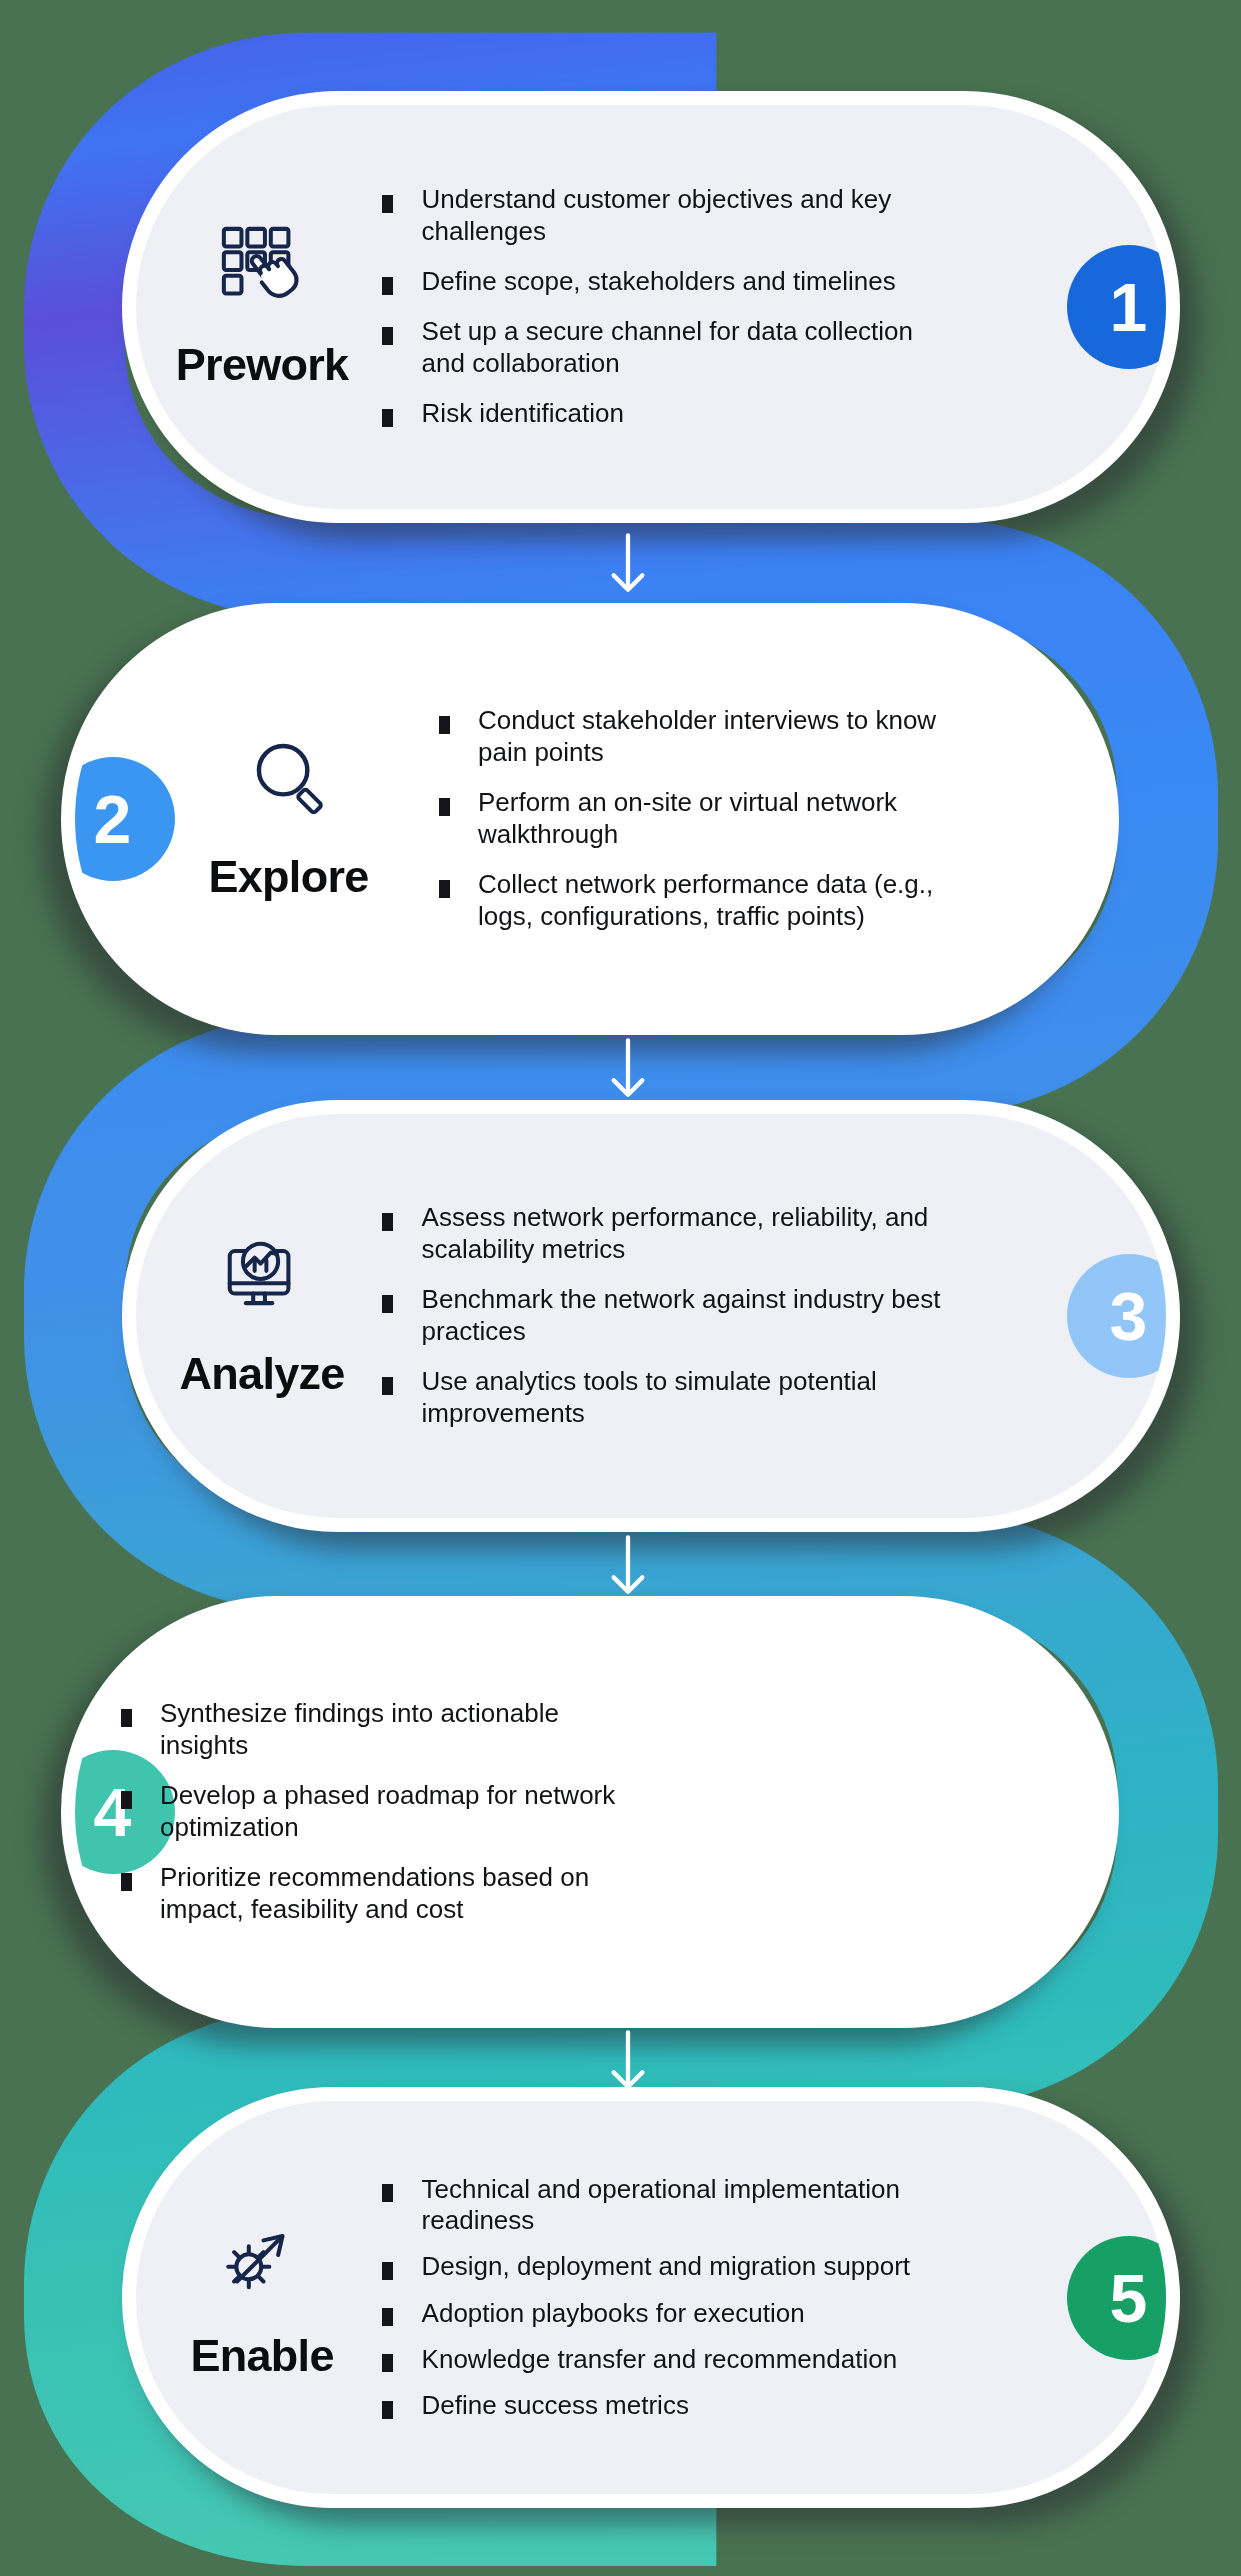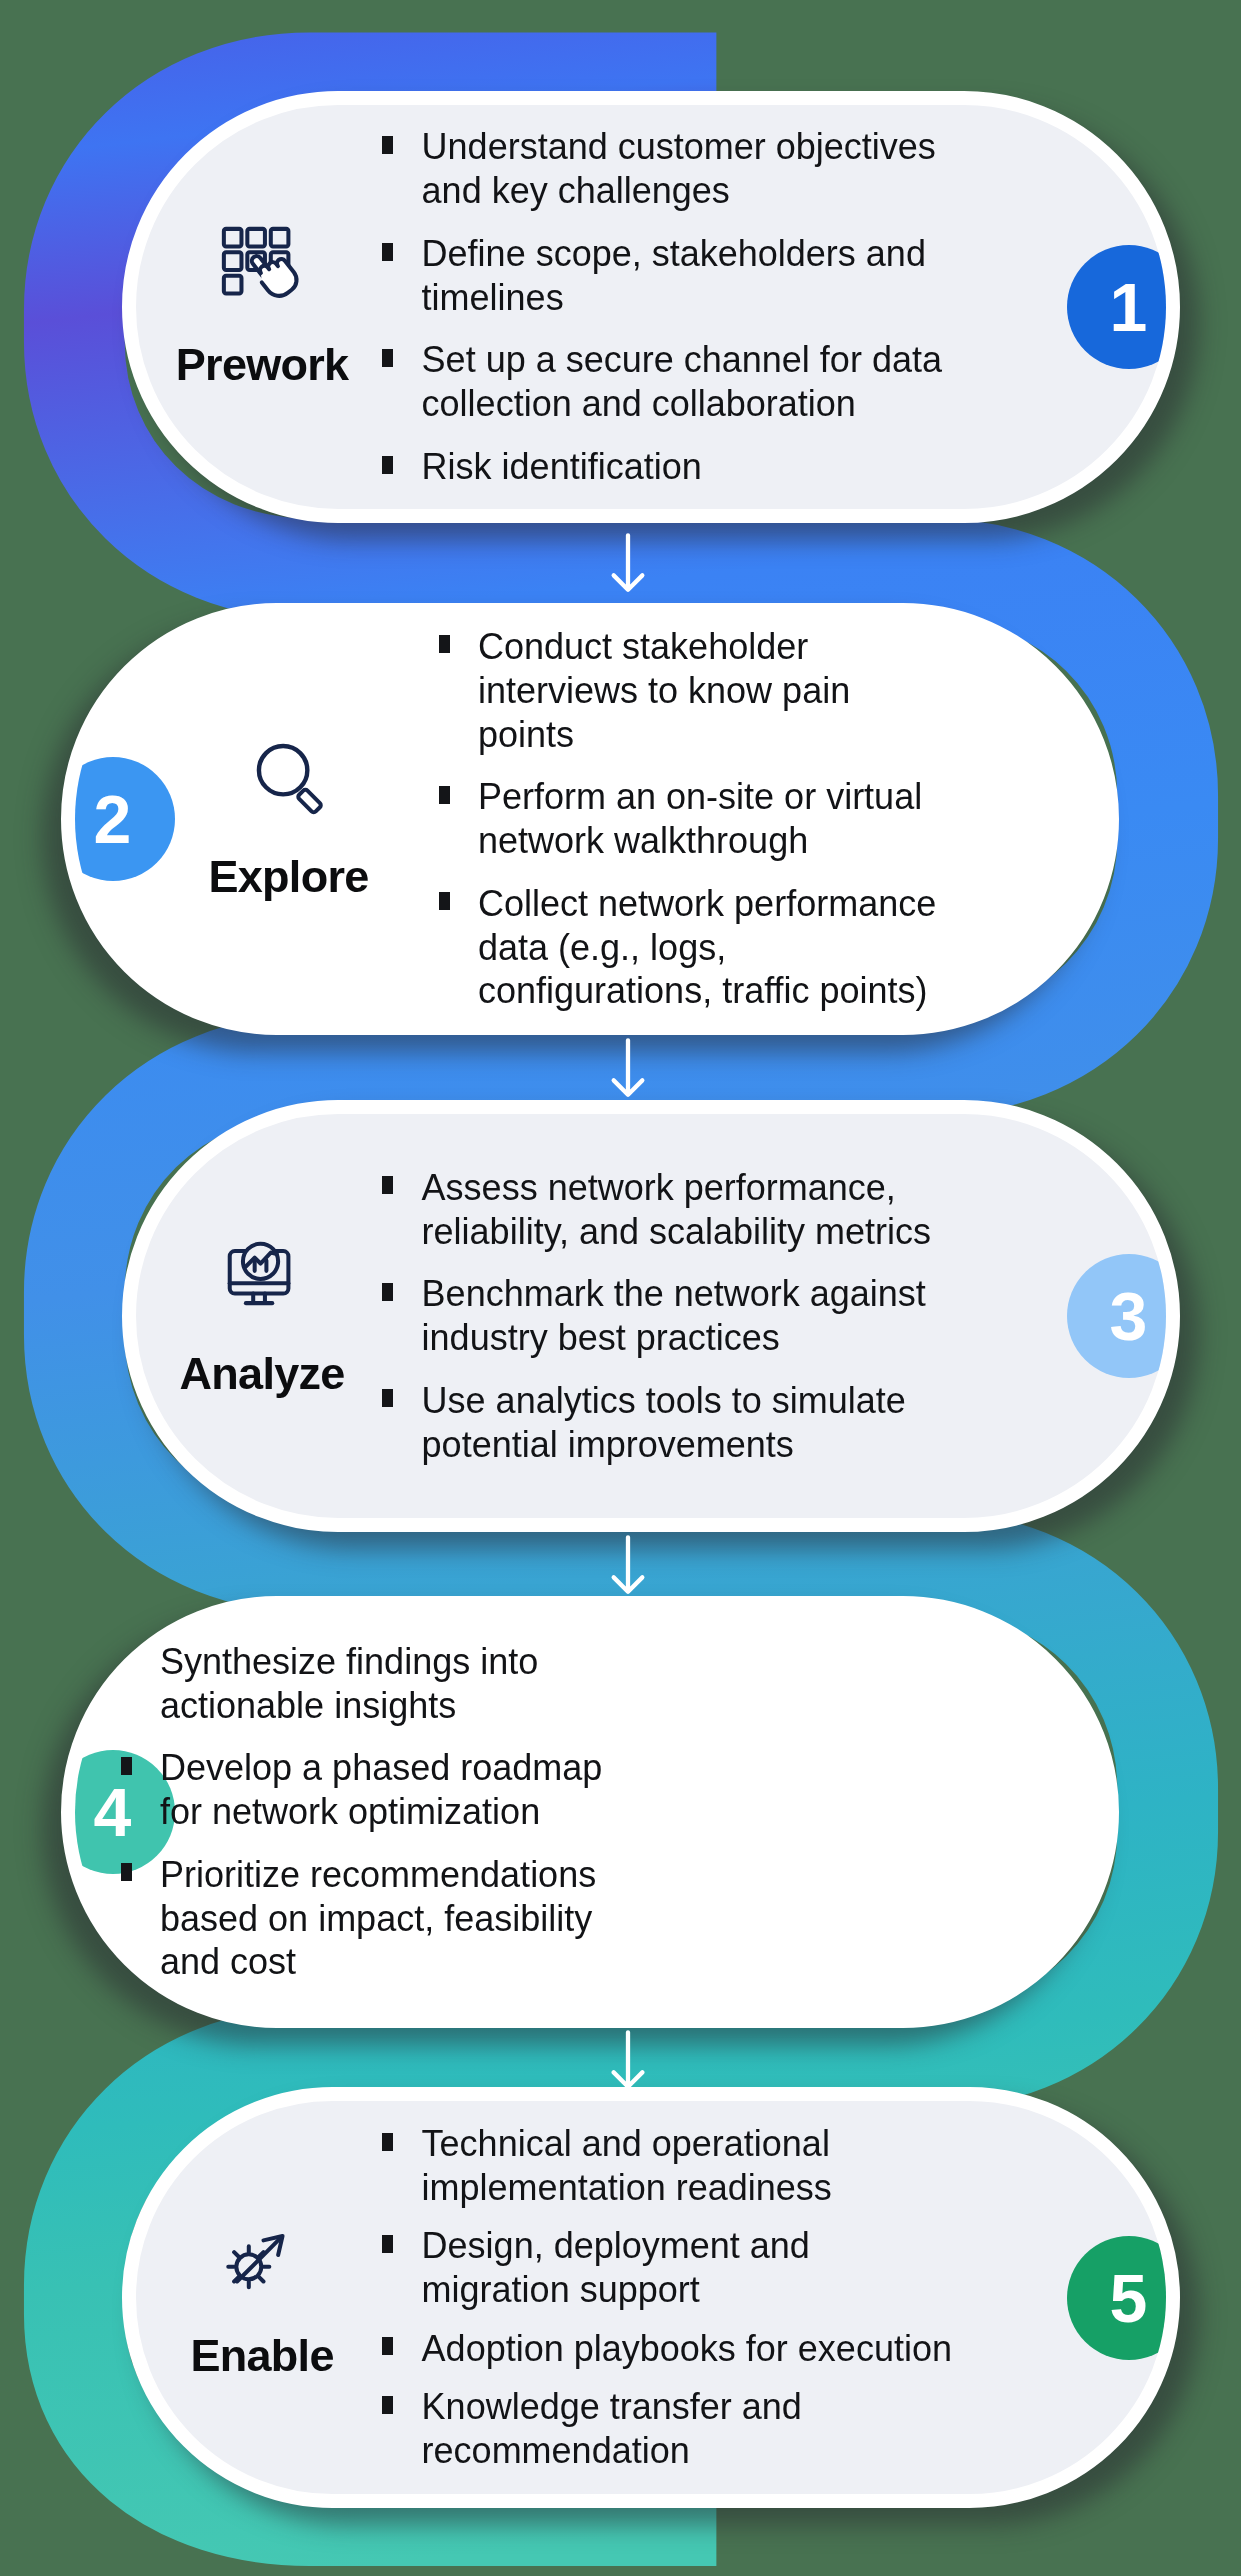--- a/index.html
+++ b/index.html
@@ -31,21 +31,21 @@
     align-items:center;gap:28px;
   }
   .odd .leftcol{margin-left:21.6px;}
   .even .leftcol{margin-left:109px;}
   .leftcol svg{width:88px;height:88px;}
   .step-title{margin:0;font-size:45px;font-weight:700;color:#0c0d0f;letter-spacing:-0.7px;}
   ul.bullets{list-style:none;margin:0;padding:0;display:flex;flex-direction:column;gap:18.7px;flex:none;}
   .odd ul.bullets{width:576px;margin-left:10px;}
   .even ul.bullets{width:512px;margin-left:40px;}
   .p5 ul.bullets{gap:14.4px;}
-  ul.bullets li{position:relative;padding-left:45px;font-size:36px;line-height:1.22;color:#121316;}
+  ul.bullets li{position:relative;padding-left:45px;font-size:26px;line-height:1.22;color:#121316;}
   ul.bullets li::before{
     content:"";position:absolute;left:5.8px;top:10.8px;width:10.8px;height:18px;background:#141518;
   }
   .arrow{position:absolute;left:605px;width:46px;}
   .arrow.a1{top:531px;}
   .arrow.a2{top:1036px;}
   .arrow.a3{top:1533px;}
   .arrow.a4{top:2028px;}
 </style>
 </head>
@@ -173,20 +173,21 @@
         <path d="M26 92 L84 34"></path>
         <path d="M88 30 L62 36 M88 30 L82 56"></path>
       </svg>
       <h2 class="step-title">Enable</h2>
     </div>
     <ul class="bullets">
       <li>Technical and operational implementation readiness</li>
       <li>Design, deployment and migration support</li>
       <li>Adoption playbooks for execution</li>
       <li>Knowledge transfer and recommendation</li>
+      <li>Define success metrics</li>
     </ul>
   </section>
 
   <svg class="arrow a1" width="46" height="63" viewBox="0 0 64 88" fill="none" stroke="#FFFFFF" stroke-width="6" stroke-linecap="round" stroke-linejoin="round">
     <path d="M32 6 V80 M32 82 L12 62 M32 82 L52 62"></path>
   </svg>
   <svg class="arrow a2" width="46" height="63" viewBox="0 0 64 88" fill="none" stroke="#FFFFFF" stroke-width="6" stroke-linecap="round" stroke-linejoin="round">
     <path d="M32 6 V80 M32 82 L12 62 M32 82 L52 62"></path>
   </svg>
   <svg class="arrow a3" width="46" height="63" viewBox="0 0 64 88" fill="none" stroke="#FFFFFF" stroke-width="6" stroke-linecap="round" stroke-linejoin="round">

